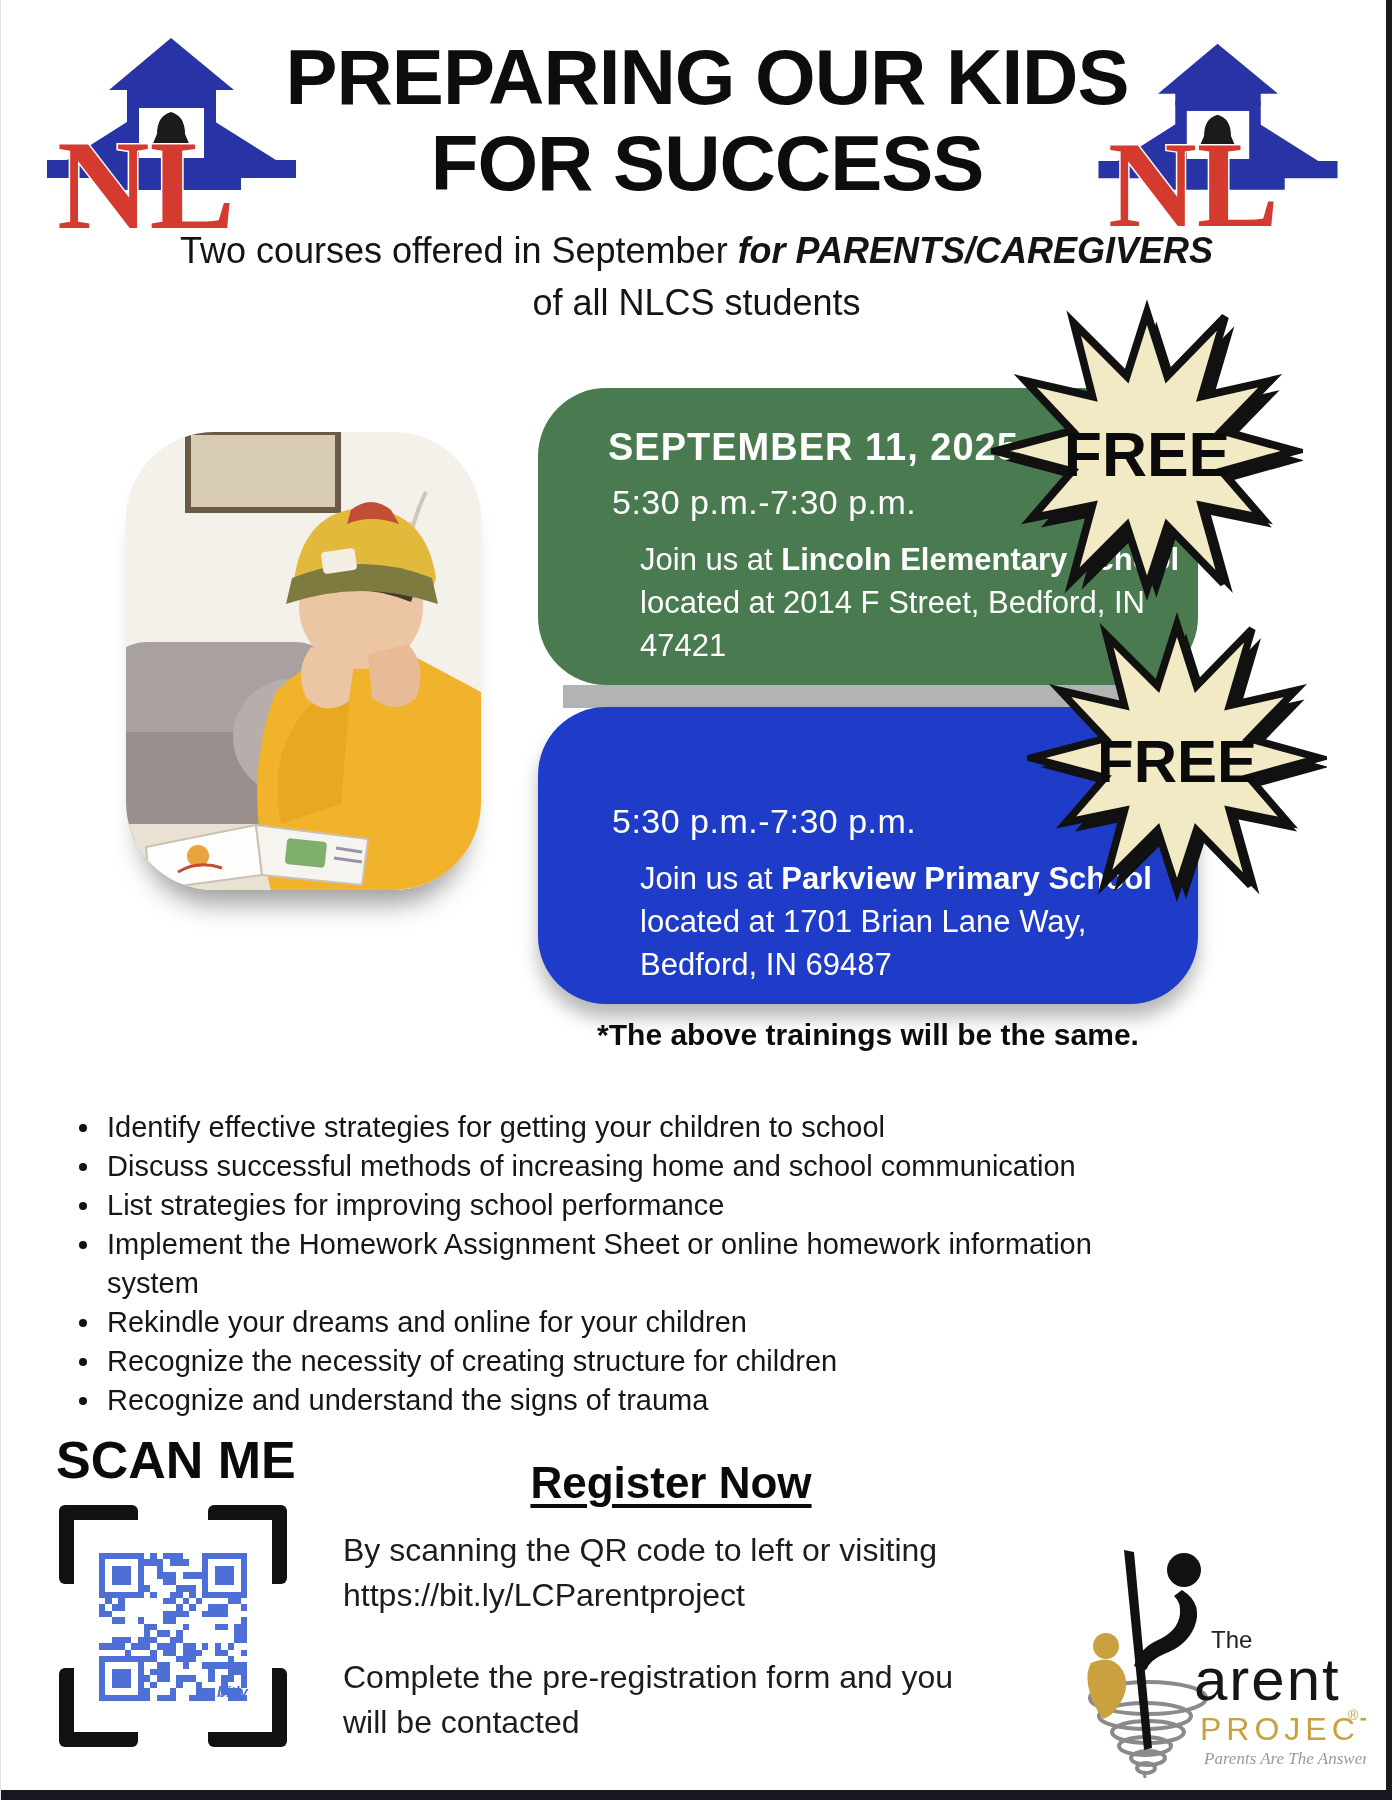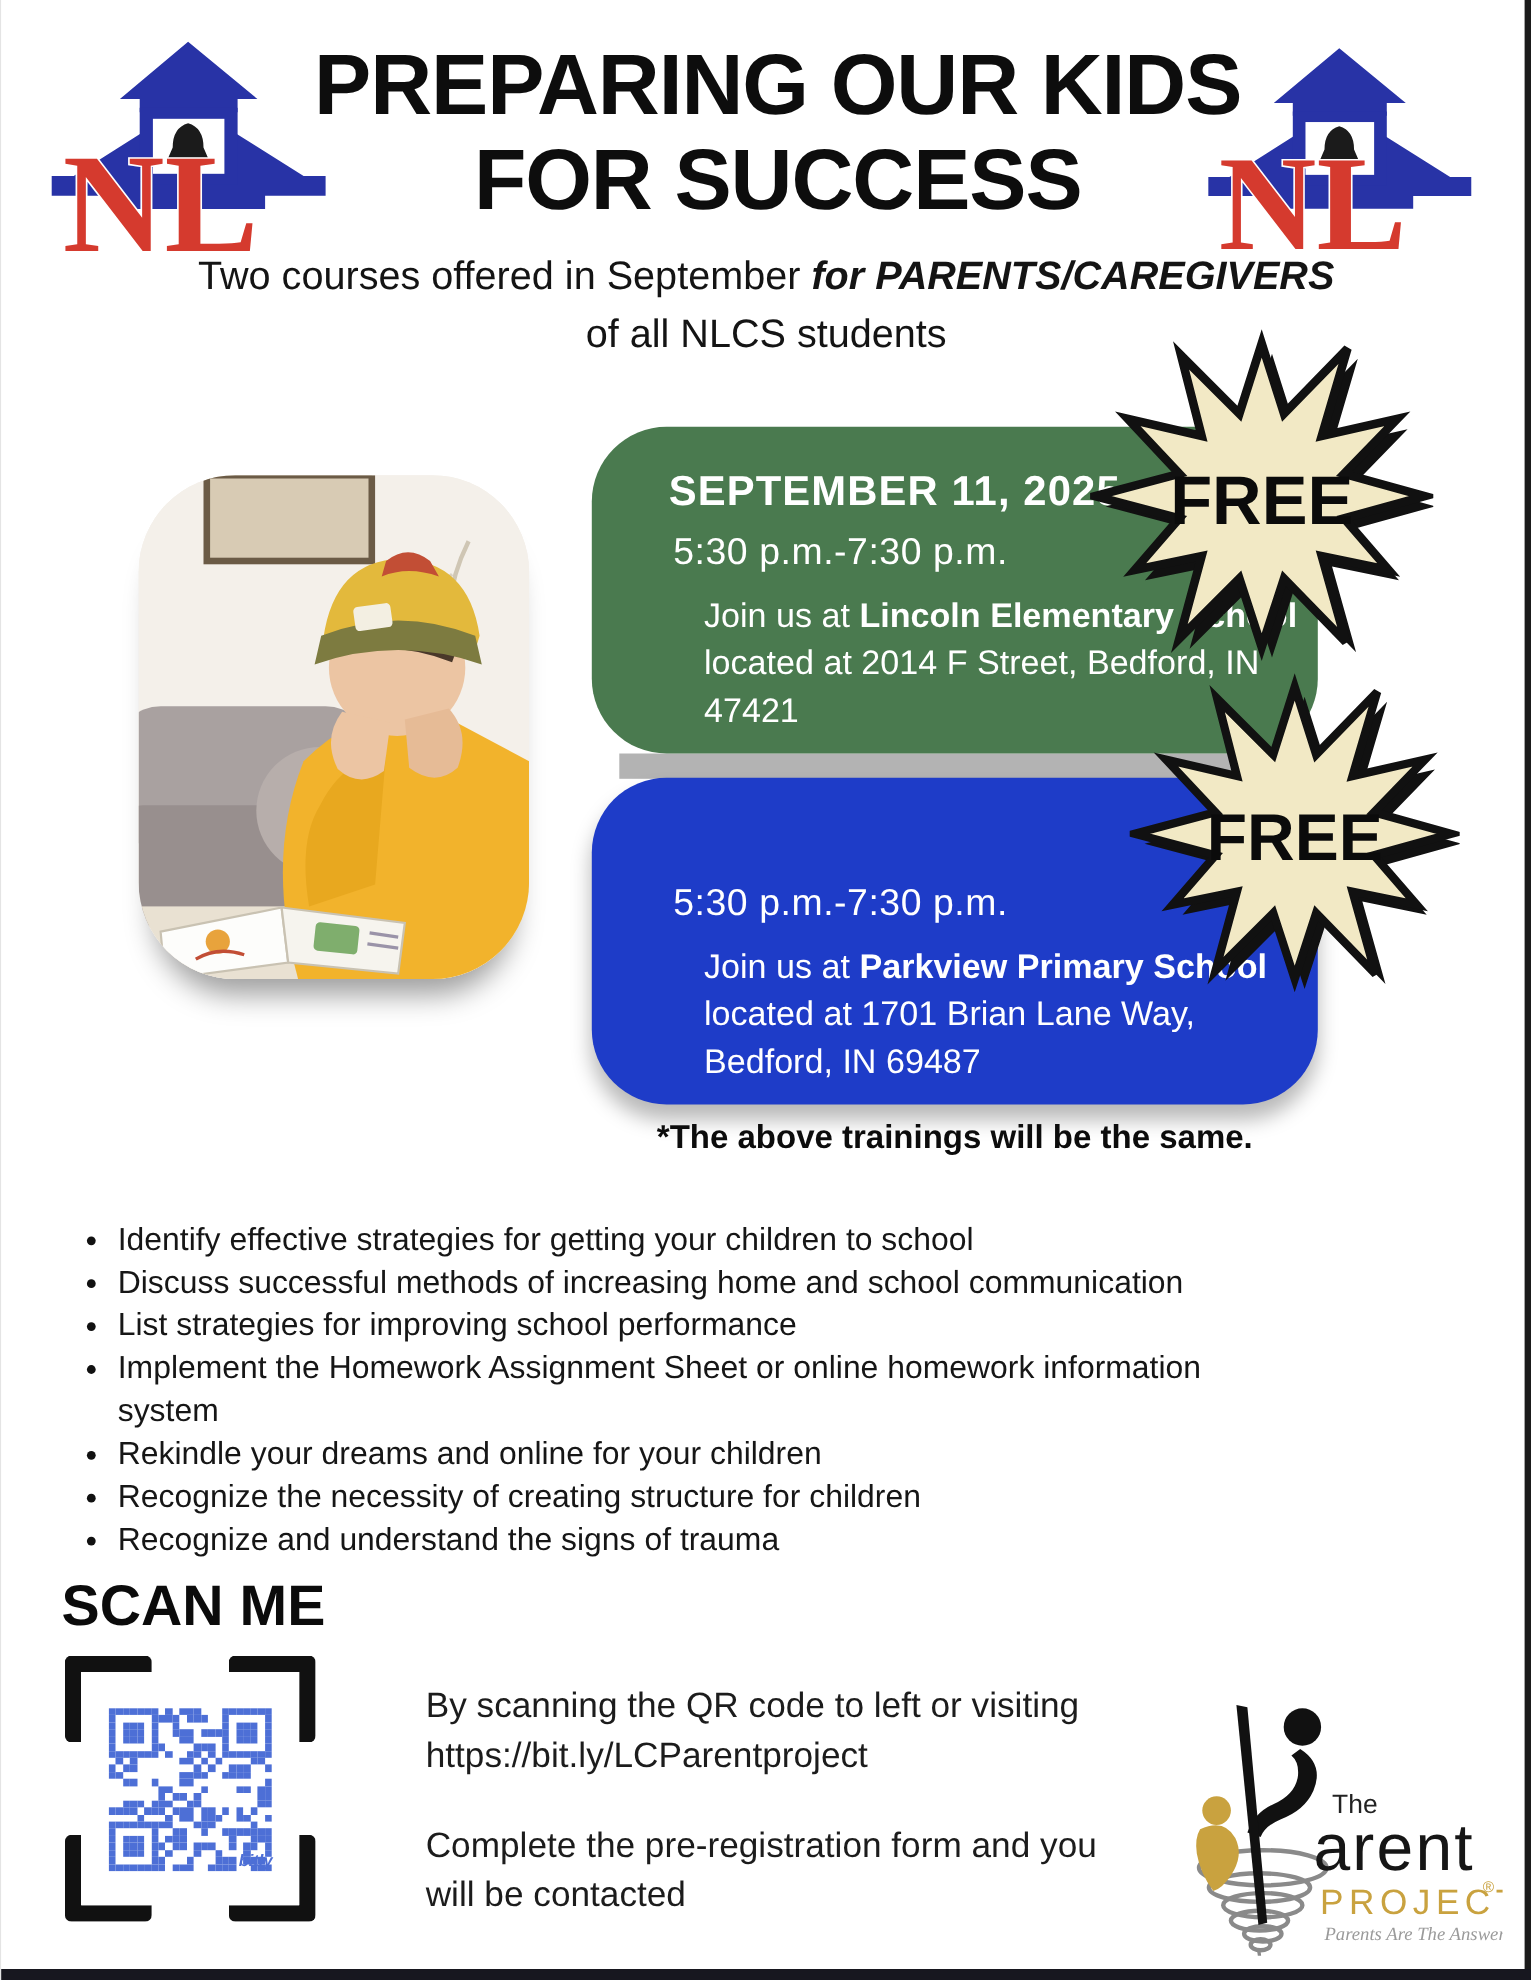--- a/index.html
+++ b/index.html
@@ -52,21 +52,21 @@
   .c-tr{right:0;top:0;border-right-width:15px;border-top-width:15px;}
   .c-bl{left:0;bottom:0;border-left-width:15px;border-bottom-width:15px;}
   .c-br{right:0;bottom:0;border-right-width:15px;border-bottom-width:15px;}
   #qr{position:absolute;left:40px;top:48px;width:148px;height:148px;display:grid;
       grid-template-rows:repeat(23,1fr);grid-template-columns:repeat(23,1fr);}
   #qr i{background:#4d6fd6;}
   .bitly{position:absolute;left:158px;top:178px;font-size:15px;font-style:italic;font-weight:bold;color:#4d6fd6;}
 
   .register{left:430px;top:1458px;width:480px;text-align:center;font-size:44px;font-weight:800;
             text-decoration:underline;text-decoration-thickness:4px;text-underline-offset:6px;color:#0b0b0b;}
-  .para{left:342px;width:700px;font-size:32px;line-height:45px;color:#1c1c1c;margin-left:44px;}
+  .para{left:342px;width:700px;font-size:32px;line-height:45px;color:#1c1c1c;}
   .para1{top:1528px;}
   .para2{top:1655px;width:650px;}
 
   .pplogo{left:1035px;top:1548px;width:330px;height:230px;}
 
   .bottombar{left:0;bottom:0;width:1392px;height:10px;background:#17171f;}
   .rightedge{right:0;top:0;width:6px;height:1800px;background:#1b1b1b;}
 </style>
 </head>
 <body>
@@ -440,20 +440,21 @@
         <i style="grid-area: 23 / 16;"></i>
         <i style="grid-area: 23 / 17;"></i>
         <i style="grid-area: 23 / 18;"></i>
         <i style="grid-area: 23 / 21;"></i>
         <i style="grid-area: 23 / 22;"></i>
         <i style="grid-area: 23 / 23;"></i>
       </div>
     <span class="bitly">bitly</span>
   </div>
 
+  <div class="abs register">Register Now</div>
   <div class="abs para para1">
     <div>By scanning the QR code to left or visiting</div>
     <div>https://bit.ly/LCParentproject</div>
   </div>
   <div class="abs para para2">Complete the pre-registration form and you will be contacted</div>
 
   <svg class="abs pplogo" viewBox="0 0 330 230">
 
     <g stroke="#8a8a8a" fill="none" stroke-width="4">
       <ellipse cx="112" cy="150" rx="58" ry="16"></ellipse>

